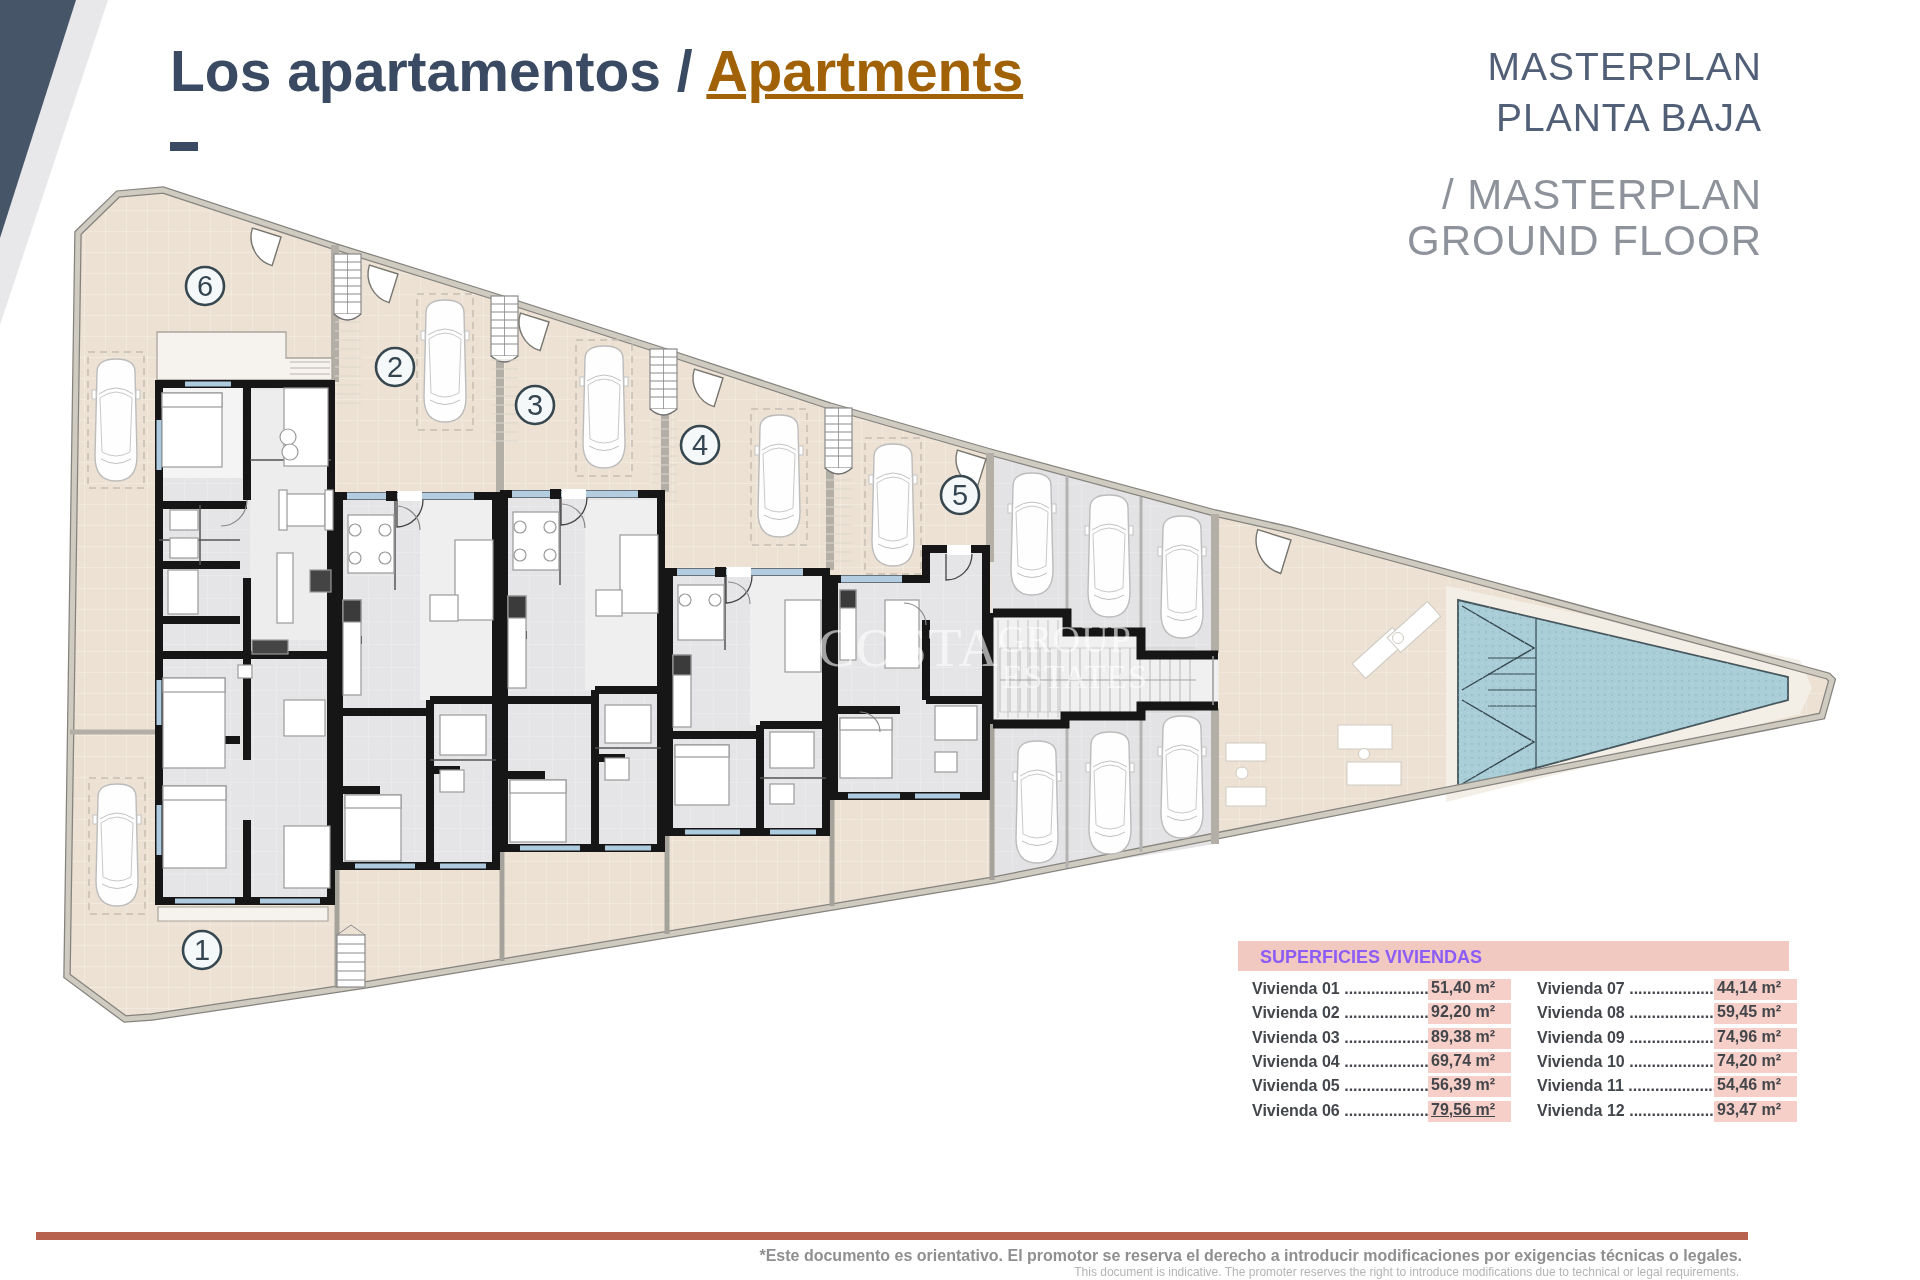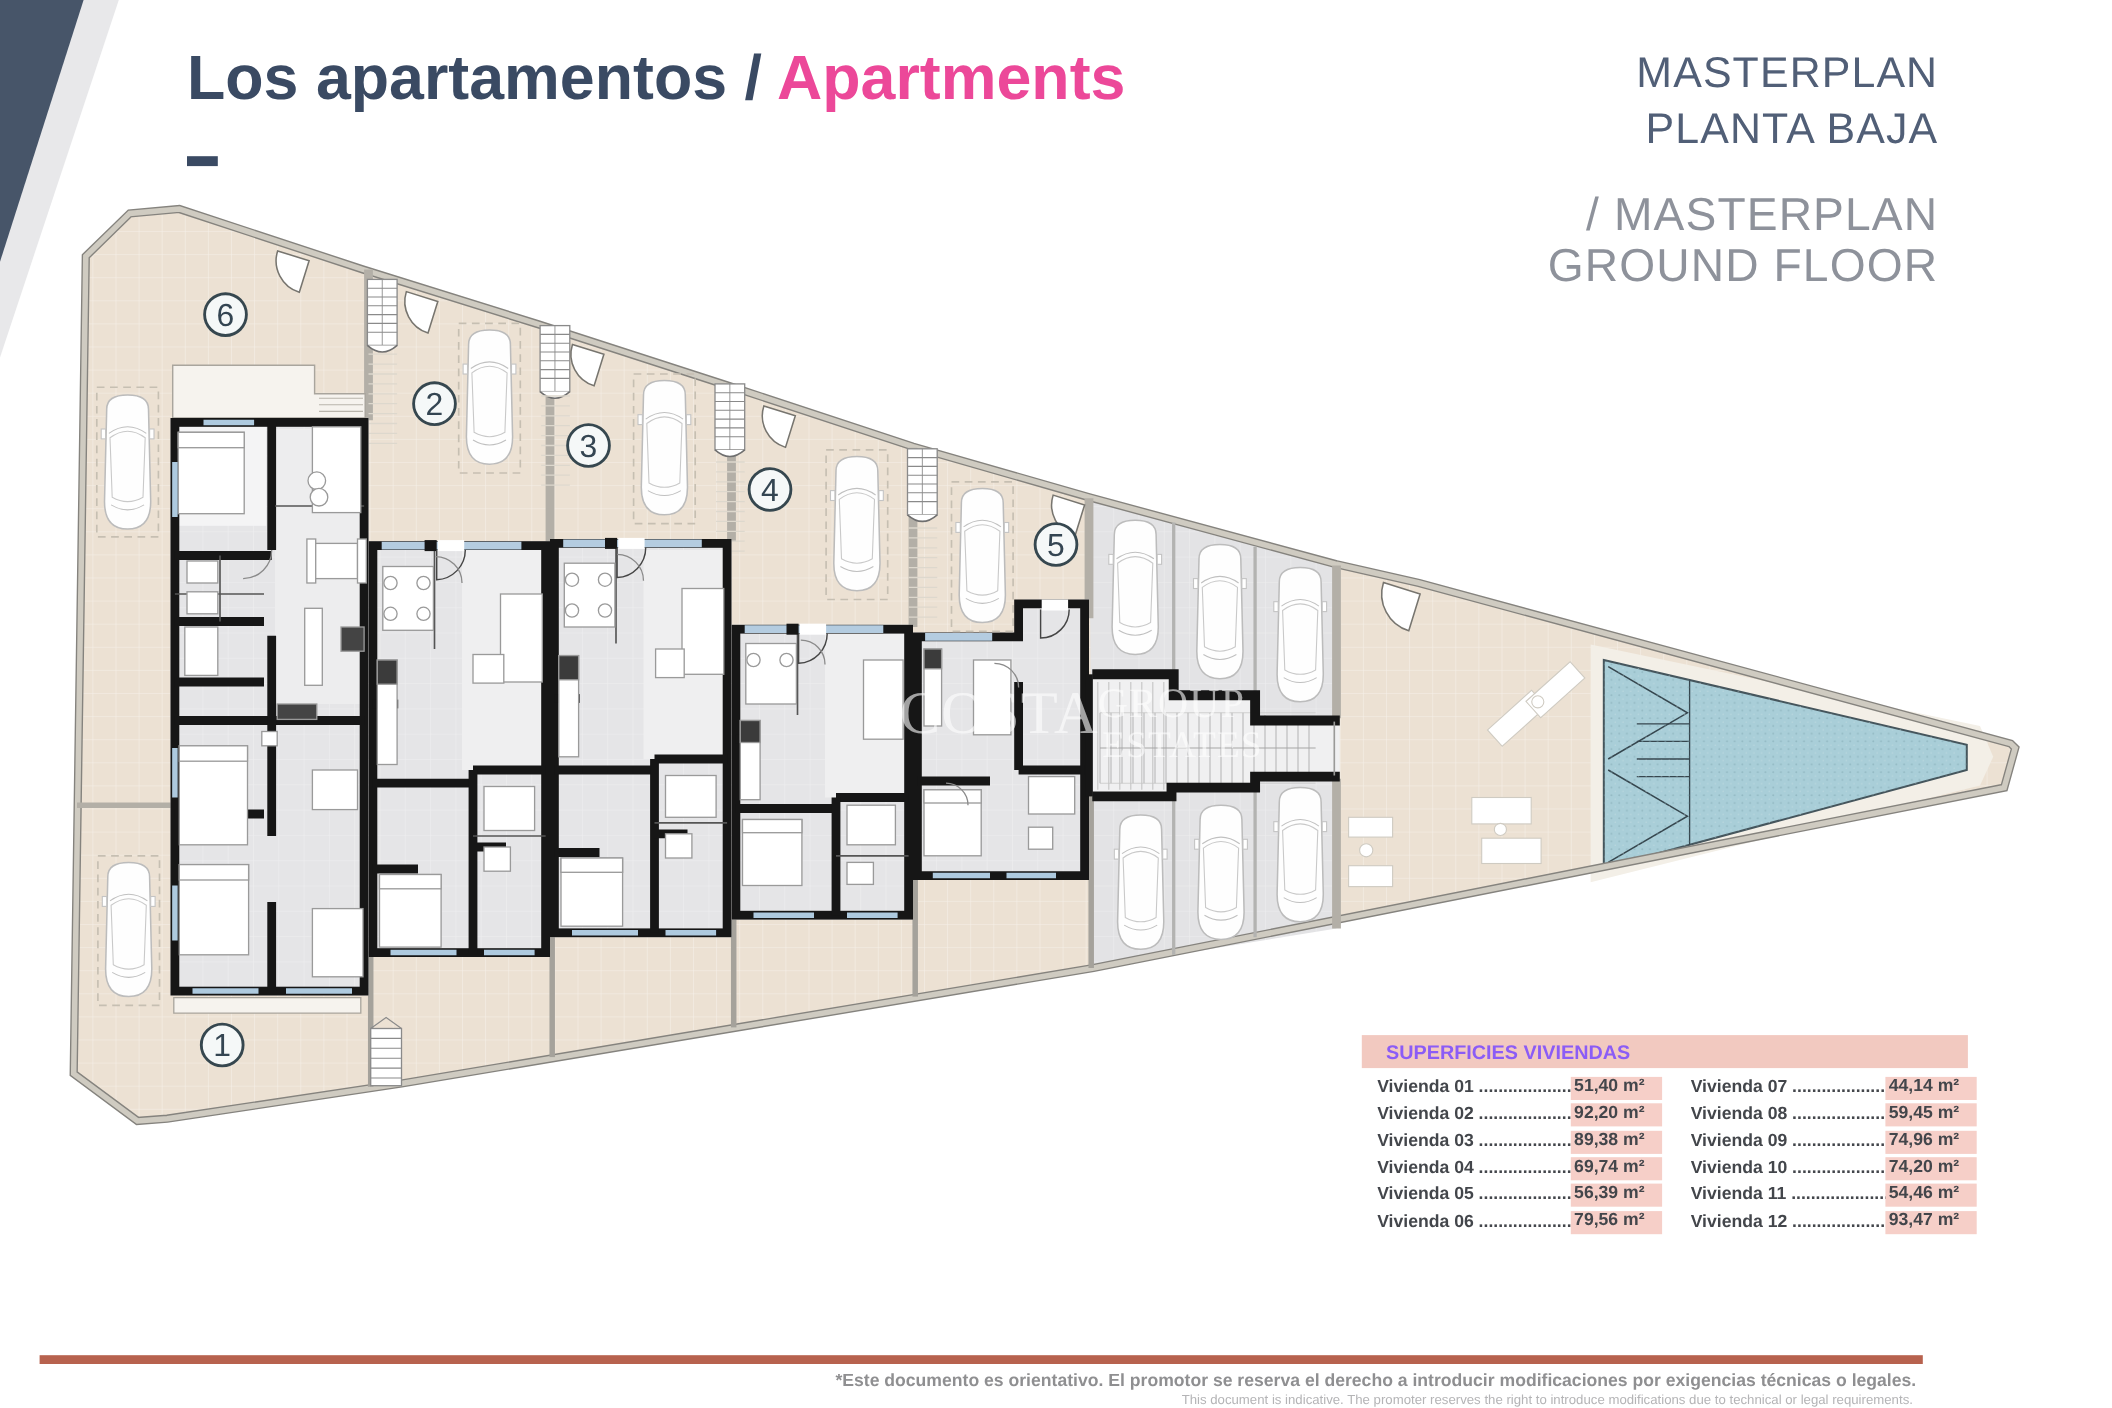--- a/index.html
+++ b/index.html
@@ -522,21 +522,21 @@
     <text x="202" y="960">1</text>
   </g>
 
   <g fill="#ffffff" opacity="0.6" font-family="Liberation Serif, serif">
     <text x="818" y="666" font-size="55" letter-spacing="1">COSTA</text>
     <text x="998" y="652" font-size="38" letter-spacing="1">GROUP</text>
     <text x="1002" y="688" font-size="34" letter-spacing="1">ESTATES</text>
   </g>
 </svg>
 
-<div class="abs" style="left:170px;top:38px;font-size:57px;font-weight:700;color:#3a4a63;letter-spacing:0px;">Los apartamentos <span style="color:#3a4a63;">/</span> <span style="color:#ec4899;">Apartments</span></div>
+<div class="abs" style="left:170px;top:38px;font-size:57px;font-weight:700;color:#3a4a63;letter-spacing:0px;">Los apartamentos <span style="color:#3a4a63;">/</span> <span style="color:#a16207;text-decoration:underline;">Apartments</span></div>
 
 <div class="abs" style="left:170px;top:142px;width:28px;height:9px;background:#3a4a63;"></div>
 
 <div class="abs" style="left:1000px;top:41px;width:762px;text-align:right;font-size:39px;color:#515f77;letter-spacing:1px;line-height:51px;">MASTERPLAN<br>PLANTA BAJA</div>
 <div class="abs" style="left:1000px;top:172px;width:762px;text-align:right;font-size:42px;color:#8e929b;letter-spacing:1px;line-height:46px;">/ MASTERPLAN<br>GROUND FLOOR</div>
 
 <div class="abs" style="left:1238px;top:941px;width:551px;height:30px;background:#f2c9c0;"></div>
 <div class="abs" style="left:1260px;top:947px;font-size:18px;font-weight:700;color:#8b5cf6;text-align:center;">SUPERFICIES VIVIENDAS</div>
 
 <div class="abs" style="left:0;top:0;font-size:16px;font-weight:700;color:#43464b;">
@@ -544,21 +544,21 @@
   <div class="abs" style="left:1252px;top:1004px;width:260px;white-space:nowrap;overflow:hidden;">Vivienda 02 ....................</div>
   <div class="abs" style="left:1252px;top:1029px;width:260px;white-space:nowrap;overflow:hidden;">Vivienda 03 ....................</div>
   <div class="abs" style="left:1252px;top:1053px;width:260px;white-space:nowrap;overflow:hidden;">Vivienda 04 ....................</div>
   <div class="abs" style="left:1252px;top:1077px;width:260px;white-space:nowrap;overflow:hidden;">Vivienda 05 ....................</div>
   <div class="abs" style="left:1252px;top:1102px;width:260px;white-space:nowrap;overflow:hidden;">Vivienda 06 ....................</div>
   <div class="abs" style="left:1428px;top:979px;width:80px;height:21px;background:#f6cfc8;padding-left:3px;">51,40 m²</div>
   <div class="abs" style="left:1428px;top:1003px;width:80px;height:21px;background:#f6cfc8;padding-left:3px;">92,20 m²</div>
   <div class="abs" style="left:1428px;top:1028px;width:80px;height:21px;background:#f6cfc8;padding-left:3px;">89,38 m²</div>
   <div class="abs" style="left:1428px;top:1052px;width:80px;height:21px;background:#f6cfc8;padding-left:3px;">69,74 m²</div>
   <div class="abs" style="left:1428px;top:1076px;width:80px;height:21px;background:#f6cfc8;padding-left:3px;">56,39 m²</div>
-  <div class="abs" style="left:1428px;top:1101px;width:80px;height:21px;background:#f6cfc8;padding-left:3px;">79,56 m²</div>
+  <div class="abs" style="left:1428px;top:1101px;width:80px;height:21px;background:#f6cfc8;padding-left:3px;text-decoration:underline;">79,56 m²</div>
   <div class="abs" style="left:1537px;top:980px;width:260px;white-space:nowrap;overflow:hidden;">Vivienda 07 ....................</div>
   <div class="abs" style="left:1537px;top:1004px;width:260px;white-space:nowrap;overflow:hidden;">Vivienda 08 ....................</div>
   <div class="abs" style="left:1537px;top:1029px;width:260px;white-space:nowrap;overflow:hidden;">Vivienda 09 ....................</div>
   <div class="abs" style="left:1537px;top:1053px;width:260px;white-space:nowrap;overflow:hidden;">Vivienda 10 ....................</div>
   <div class="abs" style="left:1537px;top:1077px;width:260px;white-space:nowrap;overflow:hidden;">Vivienda 11 ....................</div>
   <div class="abs" style="left:1537px;top:1102px;width:260px;white-space:nowrap;overflow:hidden;">Vivienda 12 ....................</div>
   <div class="abs" style="left:1714px;top:979px;width:80px;height:21px;background:#f6cfc8;padding-left:3px;">44,14 m²</div>
   <div class="abs" style="left:1714px;top:1003px;width:80px;height:21px;background:#f6cfc8;padding-left:3px;">59,45 m²</div>
   <div class="abs" style="left:1714px;top:1028px;width:80px;height:21px;background:#f6cfc8;padding-left:3px;">74,96 m²</div>
   <div class="abs" style="left:1714px;top:1052px;width:80px;height:21px;background:#f6cfc8;padding-left:3px;">74,20 m²</div>

